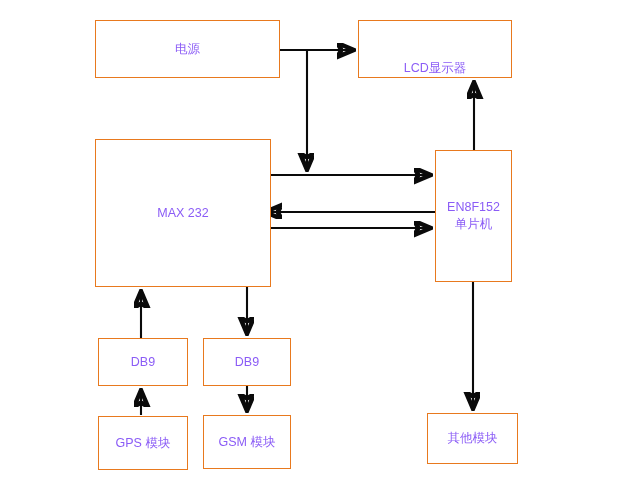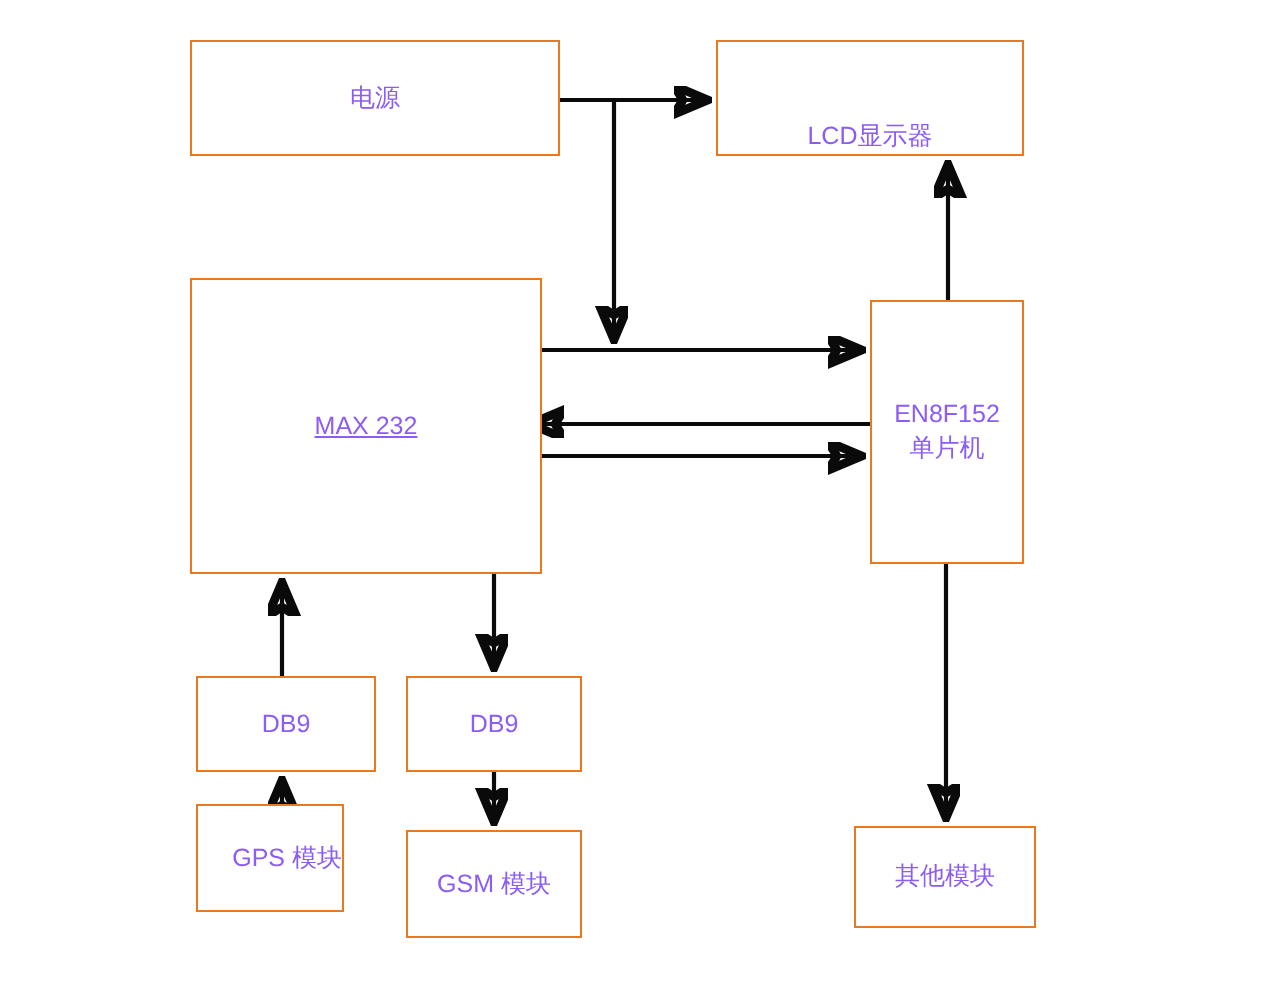--- a/index.html
+++ b/index.html
@@ -88,38 +88,38 @@
   </svg>
 
   <div class="node" style="left: 95px; top: 20px; width: 185px; height: 58px; border-color: rgb(232, 121, 30);">
     <span class="line1">电源</span>
   </div>
 
   <div class="node" style="left: 358px; top: 20px; width: 154px; height: 58px; border-color: rgb(232, 121, 30); justify-content: flex-end;">
     <span class="line1">LCD显示器</span>
   </div>
 
-  <div class="node" style="left: 95px; top: 139px; width: 176px; height: 148px; border-color: rgb(232, 121, 30); text-decoration: underline;">
+  <div class="node" style="left: 95px; top: 139px; width: 176px; height: 148px; border-color: rgb(232, 121, 30);">
     <span class="line1">MAX 232</span>
   </div>
 
   <div class="node" style="left: 435px; top: 150px; width: 77px; height: 132px; border-color: rgb(232, 121, 30);">
     <span class="line1">EN8F152</span>
     <span class="line2">单片机</span>
   </div>
 
   <div class="node" style="left: 98px; top: 338px; width: 90px; height: 48px; border-color: rgb(232, 121, 30);">
     <span class="line1">DB9</span>
   </div>
 
   <div class="node" style="left: 203px; top: 338px; width: 88px; height: 48px; border-color: rgb(232, 121, 30);">
     <span class="line1">DB9</span>
   </div>
 
-  <div class="node" style="left: 98px; top: 402px; width: 74px; height: 54px; border-color: rgb(232, 121, 30); align-items: flex-end;">
+  <div class="node" style="left: 98px; top: 416px; width: 90px; height: 54px; border-color: rgb(232, 121, 30);">
     <span class="line1">GPS 模块</span>
   </div>
 
   <div class="node" style="left: 427px; top: 413px; width: 91px; height: 51px; border-color: rgb(232, 121, 30);">
     <span class="line1">其他模块</span>
   </div>
 
   <div class="node" style="left: 203px; top: 415px; width: 88px; height: 54px; border-color: rgb(232, 121, 30);">
     <span class="line1">GSM 模块</span>
   </div>

